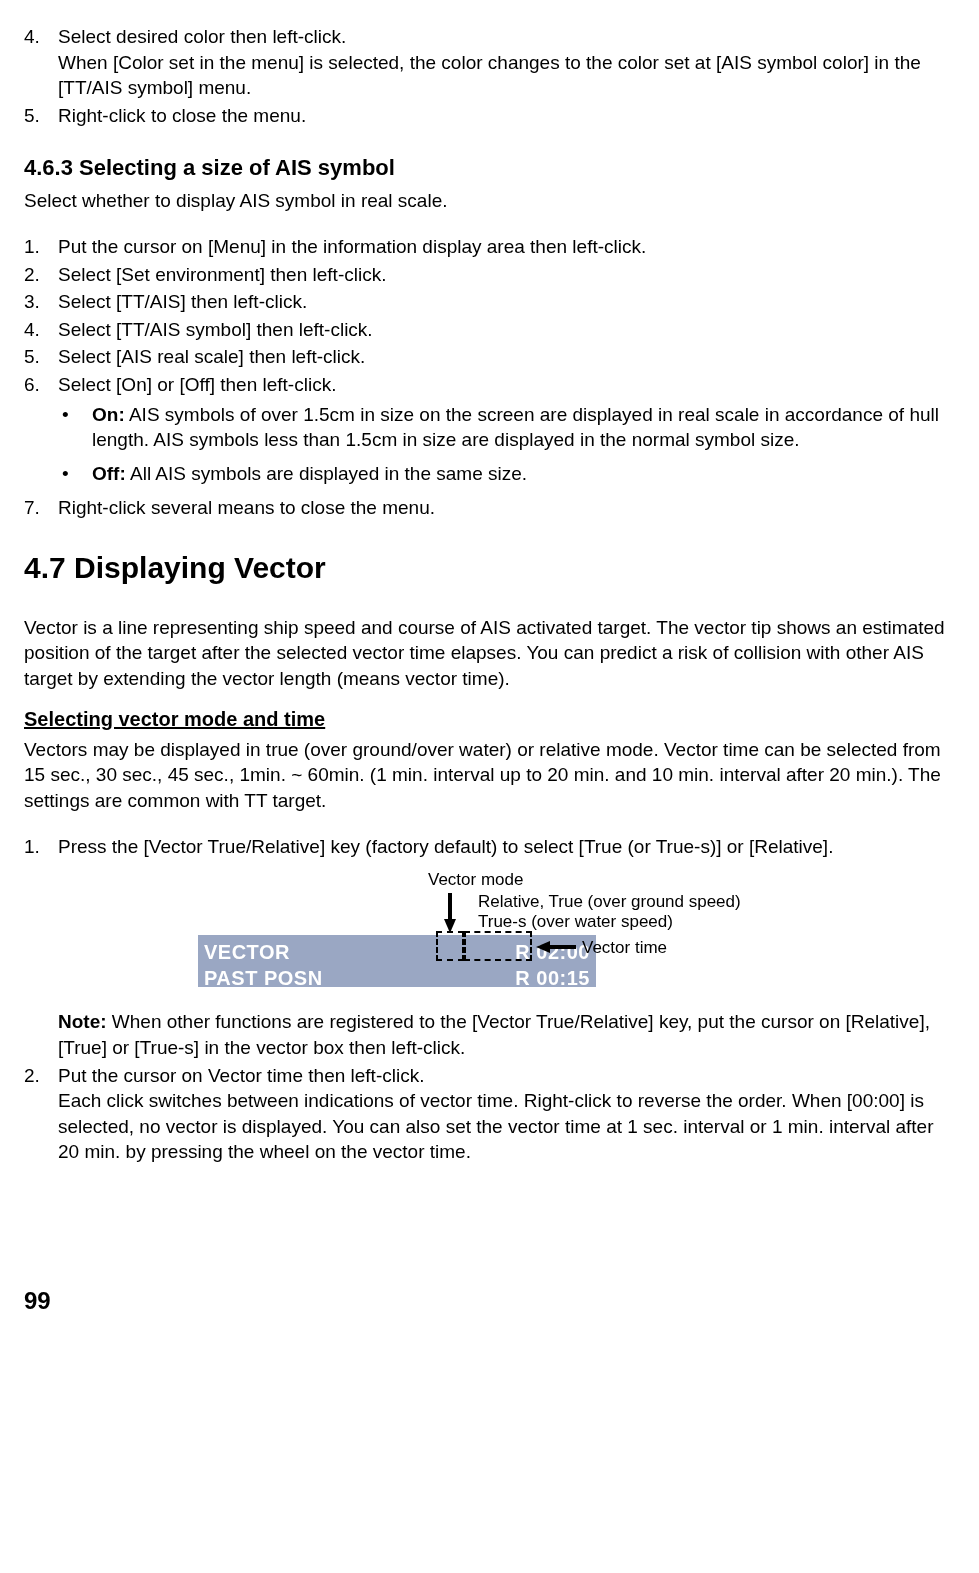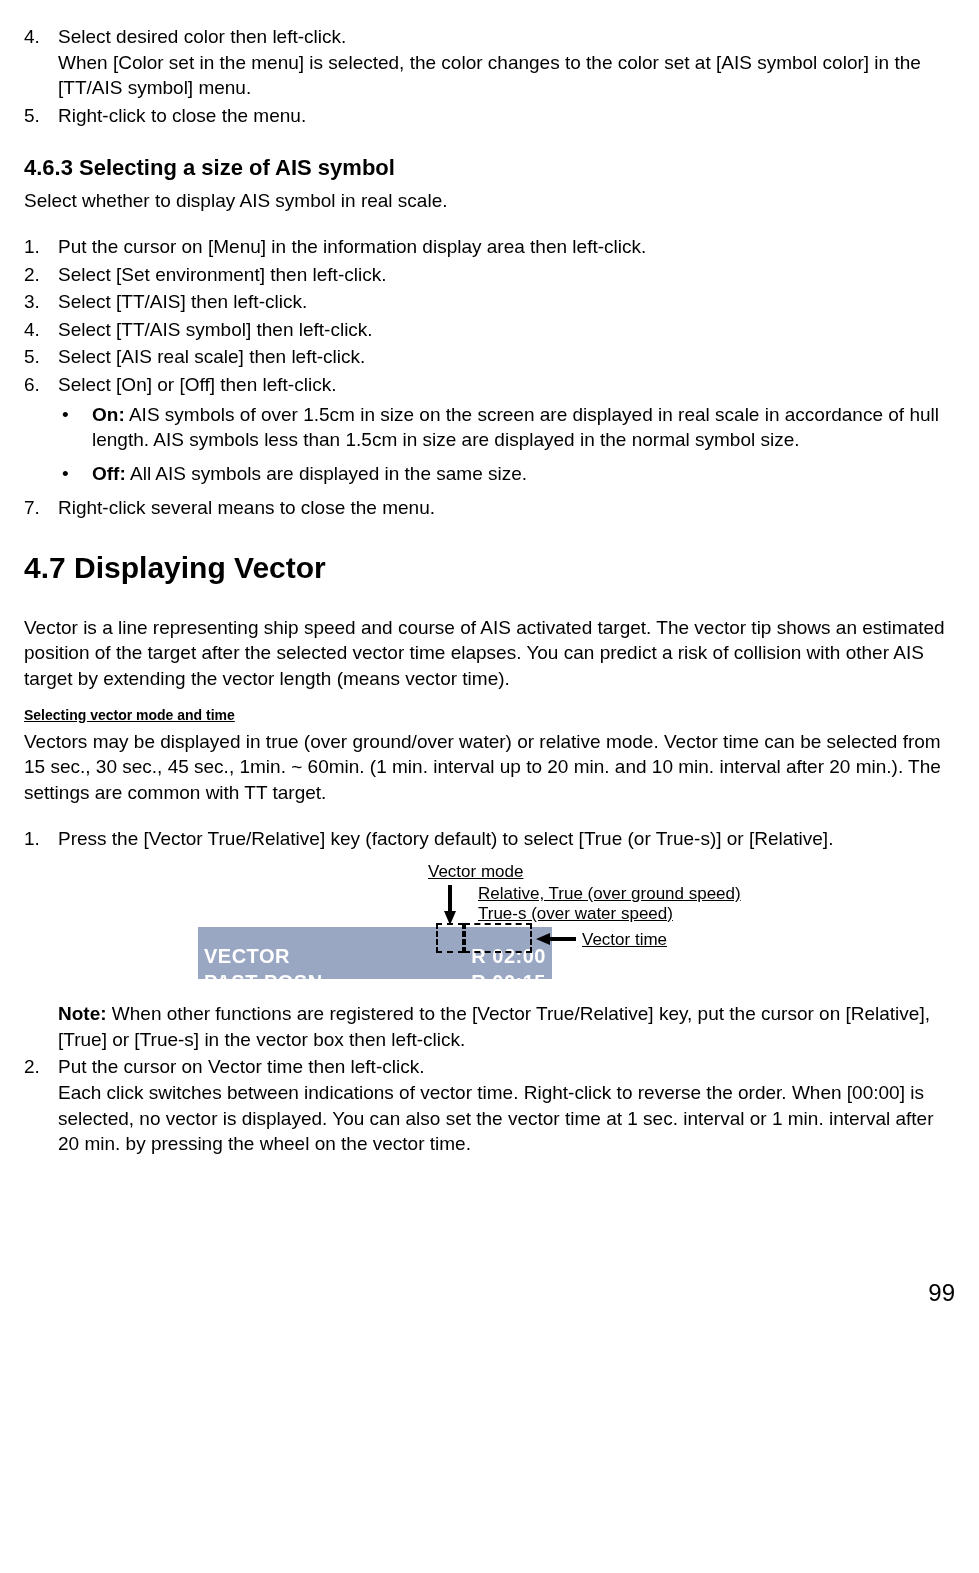--- a/index.html
+++ b/index.html
@@ -14,39 +14,39 @@
   }
   .list-item { display: flex; margin-bottom: 2px; }
   .list-num { width: 34px; flex-shrink: 0; }
   .list-body { flex: 1; }
   .sublist { padding-left: 38px; margin-top: 4px; }
   .bullet-item { display: flex; margin-bottom: 8px; }
   .bullet-mark { width: 30px; flex-shrink: 0; text-align: left; }
   .bullet-body { flex: 1; }
   h2 { font-size: 22px; font-weight: bold; margin: 24px 0 6px 0; }
   h1 { font-size: 30px; font-weight: bold; margin: 28px 0 26px 0; }
-  .sub-u { font-size: 14px; font-weight: bold; text-decoration: underline; margin: 14px 0 4px 0; }
+  .sub-u { font-size: 20px; font-weight: bold; text-decoration: underline; margin: 14px 0 4px 0; }
   .para { margin: 0 0 6px 0; }
   .gap { height: 14px; }
 
   
   .figure { margin: 10px auto 10px 140px; position: relative; width: 620px; height: 130px; }
-  .fig-label { font-family: Arial, sans-serif; font-size: 17px; color: #000; position: absolute; text-decoration: underline; }
+  .fig-label { font-family: Arial, sans-serif; font-size: 17px; color: #000; position: absolute; }
   .vector-box {
     position: absolute;
     left: 0; top: 66px;
-    width: 354px;
+    width: 398px;
     height: 52px;
     background: #9aa7c3;
     color: #fff;
     font-family: Arial, sans-serif;
     font-weight: bold;
     font-size: 20px;
     line-height: 26px;
-    padding: 16px 6px;
+    padding: 4px 6px;
     box-sizing: border-box;
     letter-spacing: 0.5px;
   }
   .vector-row { display: flex; justify-content: space-between; align-items: center; height: 26px; }
   .dashed-box {
     border: 2px dashed #000;
     position: absolute;
     box-sizing: border-box;
   }
   .arrow-down {
@@ -59,21 +59,21 @@
   .arrow-stem-v { position: absolute; width: 4px; background:#000; }
   .arrow-left {
     position: absolute;
     width: 0; height: 0;
     border-top: 6px solid transparent;
     border-bottom: 6px solid transparent;
     border-right: 14px solid #000;
   }
   .arrow-stem-h { position: absolute; height: 4px; background:#000; }
 
-  .page-number { text-align: right; font-weight: normal; font-size: 24px; margin-top: 120px; }
+  .page-number { text-align: left; font-weight: bold; font-size: 24px; margin-top: 120px; }
 </style>
 </head>
 <body>
 
 <div class="list-item">
   <div class="list-num">4.</div>
   <div class="list-body">
     <div>Select desired color then left-click.</div>
     <div>When [Color set in the menu] is selected, the color changes to the color set at [AIS symbol color] in the [TT/AIS symbol] menu.</div>
   </div>

